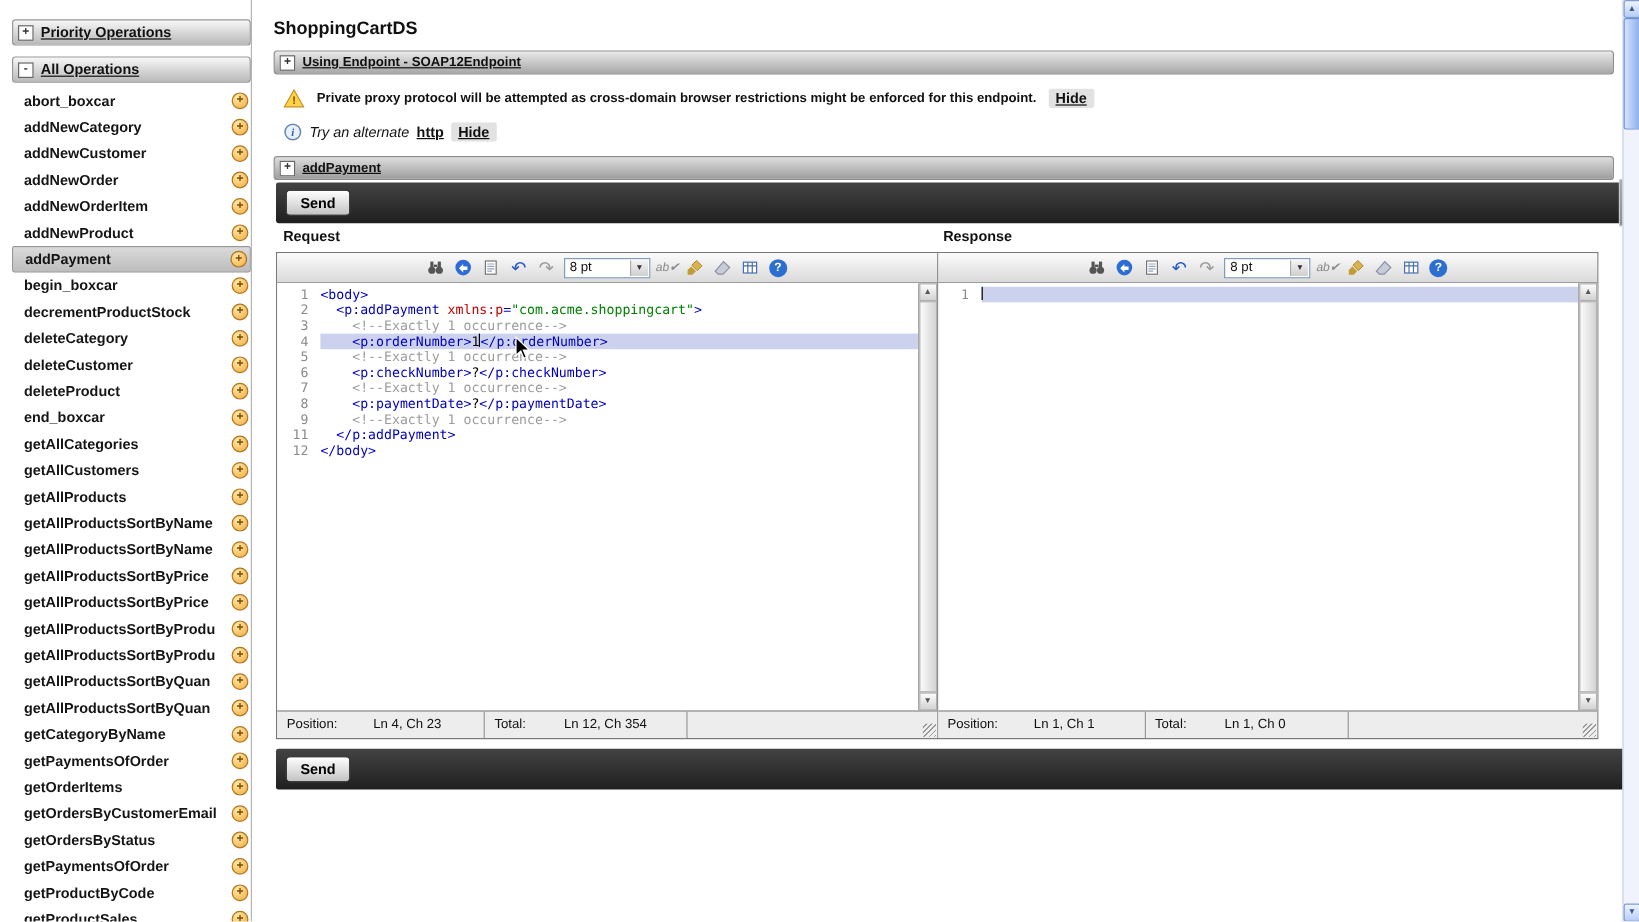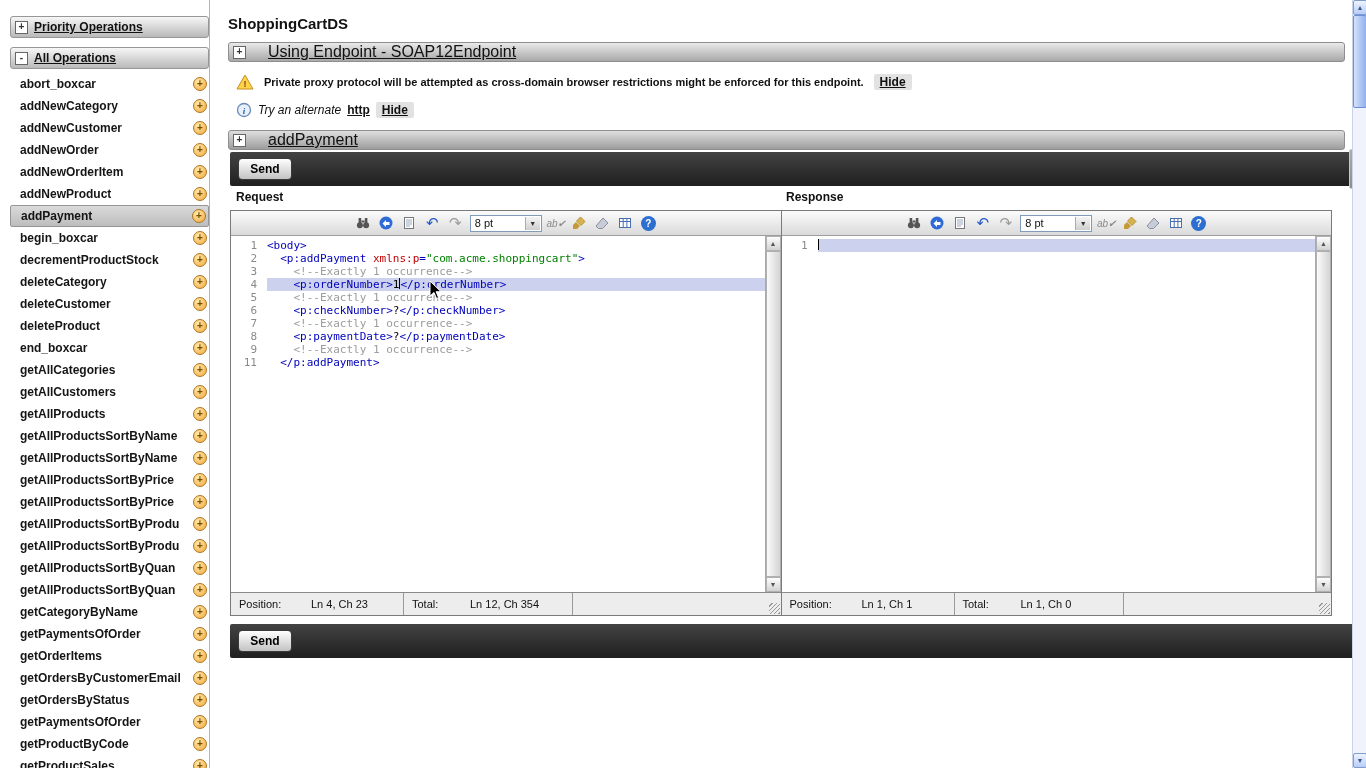--- a/index.html
+++ b/index.html
@@ -27,21 +27,21 @@
   #sidebar-divider{position:absolute;left:209px;top:0;width:1px;height:768px;background:#b4b4b4;}
 
   
   #main{position:absolute;left:218px;top:0;width:1134px;height:768px;}
   #page-title{position:absolute;left:10px;top:15px;font-size:15px;font-weight:bold;}
   .section-bar{position:absolute;left:10px;width:1117px;height:20px;
     background:linear-gradient(#e9e9e9,#a8a8a8);border:1px solid #8e8e8e;border-radius:3px;
     display:flex;align-items:center;gap:6px;padding:0 4px;box-sizing:border-box;}
   #endpoint-bar{top:42px;}
   #op-bar{top:130px;background:linear-gradient(#dedede,#9d9d9d);}
-  .bar-label{font-weight:normal;text-decoration:underline;font-size:16px;margin-left:16px;}
+  .bar-label{font-weight:bold;text-decoration:underline;font-size:11px;}
 
   .notice-row{position:absolute;left:18px;display:flex;align-items:center;gap:10px;height:24px;}
   #warning-row{top:70px;}
   #alt-row{top:98px;gap:6px;}
   .notice-text{font-weight:bold;font-size:11px;}
   .plain-text{font-size:12px;font-style:italic;}
   .hide-pill{font-weight:bold;font-size:12px;text-decoration:underline;background:#e2e2e2;
     padding:1px 6px;border-radius:2px;color:#111;cursor:pointer;}
   .link-bold{font-weight:bold;font-size:12px;text-decoration:underline;cursor:pointer;}
 
@@ -367,20 +367,21 @@
             <div class="code-line"><span class="ln">1</span><span class="code"><span class="sg-tag">&lt;body&gt;</span></span></div>
             <div class="code-line"><span class="ln">2</span><span class="code"><span class="sg-tag">  &lt;p:addPayment </span><span class="sg-attr">xmlns:p</span><span class="sg-tag">=</span><span class="sg-val">"com.acme.shoppingcart"</span><span class="sg-tag">&gt;</span></span></div>
             <div class="code-line"><span class="ln">3</span><span class="code"><span class="sg-text">    </span><span class="sg-comment">&lt;!--Exactly 1 occurrence--&gt;</span></span></div>
             <div class="code-line hl"><span class="ln">4</span><span class="code"><span class="sg-text">    </span><span class="sg-tag">&lt;p:orderNumber&gt;</span><span class="sg-text">1</span><span class="caret"></span><span class="sg-tag">&lt;/p:orderNumber&gt;</span></span></div>
             <div class="code-line"><span class="ln">5</span><span class="code"><span class="sg-text">    </span><span class="sg-comment">&lt;!--Exactly 1 occurrence--&gt;</span></span></div>
             <div class="code-line"><span class="ln">6</span><span class="code"><span class="sg-text">    </span><span class="sg-tag">&lt;p:checkNumber&gt;</span><span class="sg-text">?</span><span class="sg-tag">&lt;/p:checkNumber&gt;</span></span></div>
             <div class="code-line"><span class="ln">7</span><span class="code"><span class="sg-text">    </span><span class="sg-comment">&lt;!--Exactly 1 occurrence--&gt;</span></span></div>
             <div class="code-line"><span class="ln">8</span><span class="code"><span class="sg-text">    </span><span class="sg-tag">&lt;p:paymentDate&gt;</span><span class="sg-text">?</span><span class="sg-tag">&lt;/p:paymentDate&gt;</span></span></div>
             <div class="code-line"><span class="ln">9</span><span class="code"><span class="sg-text">    </span><span class="sg-comment">&lt;!--Exactly 1 occurrence--&gt;</span></span></div>
             <div class="code-line"><span class="ln">11</span><span class="code"><span class="sg-tag">  &lt;/p:addPayment&gt;</span></span></div>
+            <div class="code-line"><span class="ln">12</span><span class="code"><span class="sg-tag">&lt;/body&gt;</span></span></div>
           </div>
         <div class="ed-scroll">
           <span class="sc-btn">▲</span>
           <span class="sc-thumb"></span>
           <span class="sc-btn">▼</span>
         </div>
       </div>
       <div class="ed-status">
         <span class="st-cell st-a">Position:</span>
         <span class="st-cell st-b">Ln 4, Ch 23</span>

